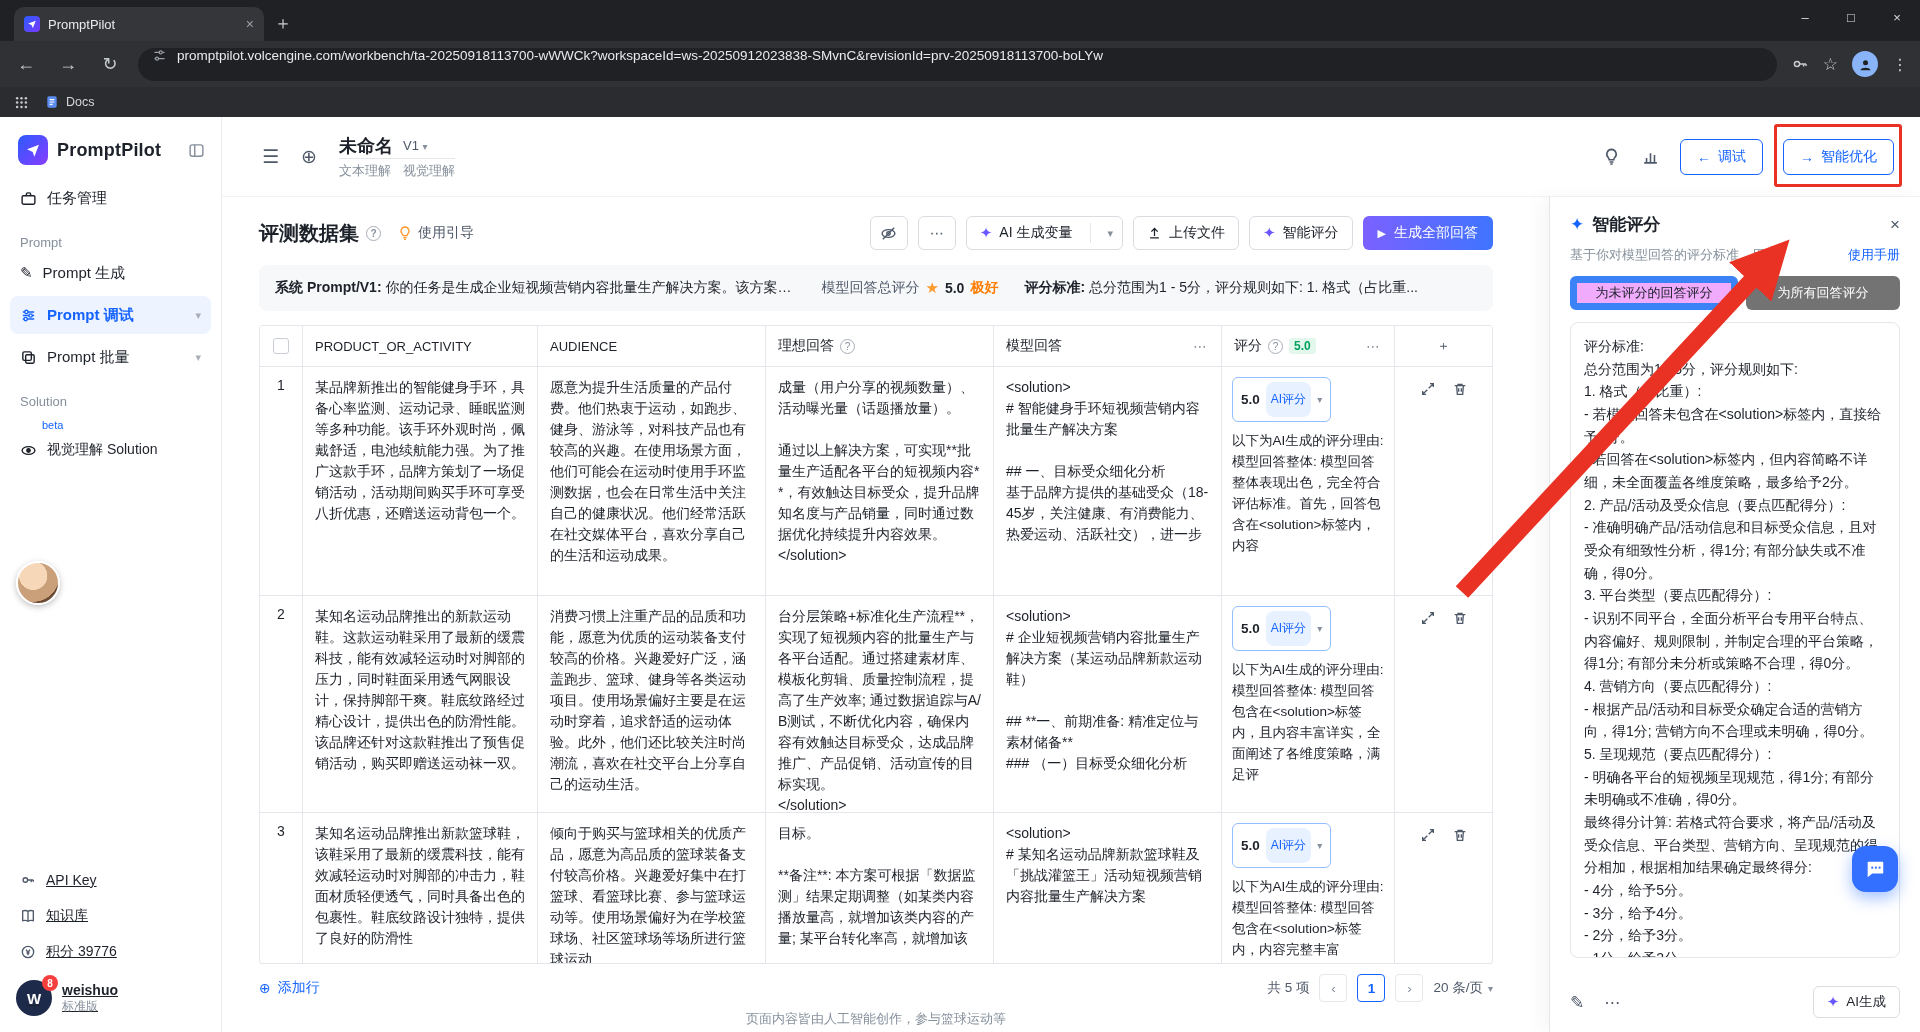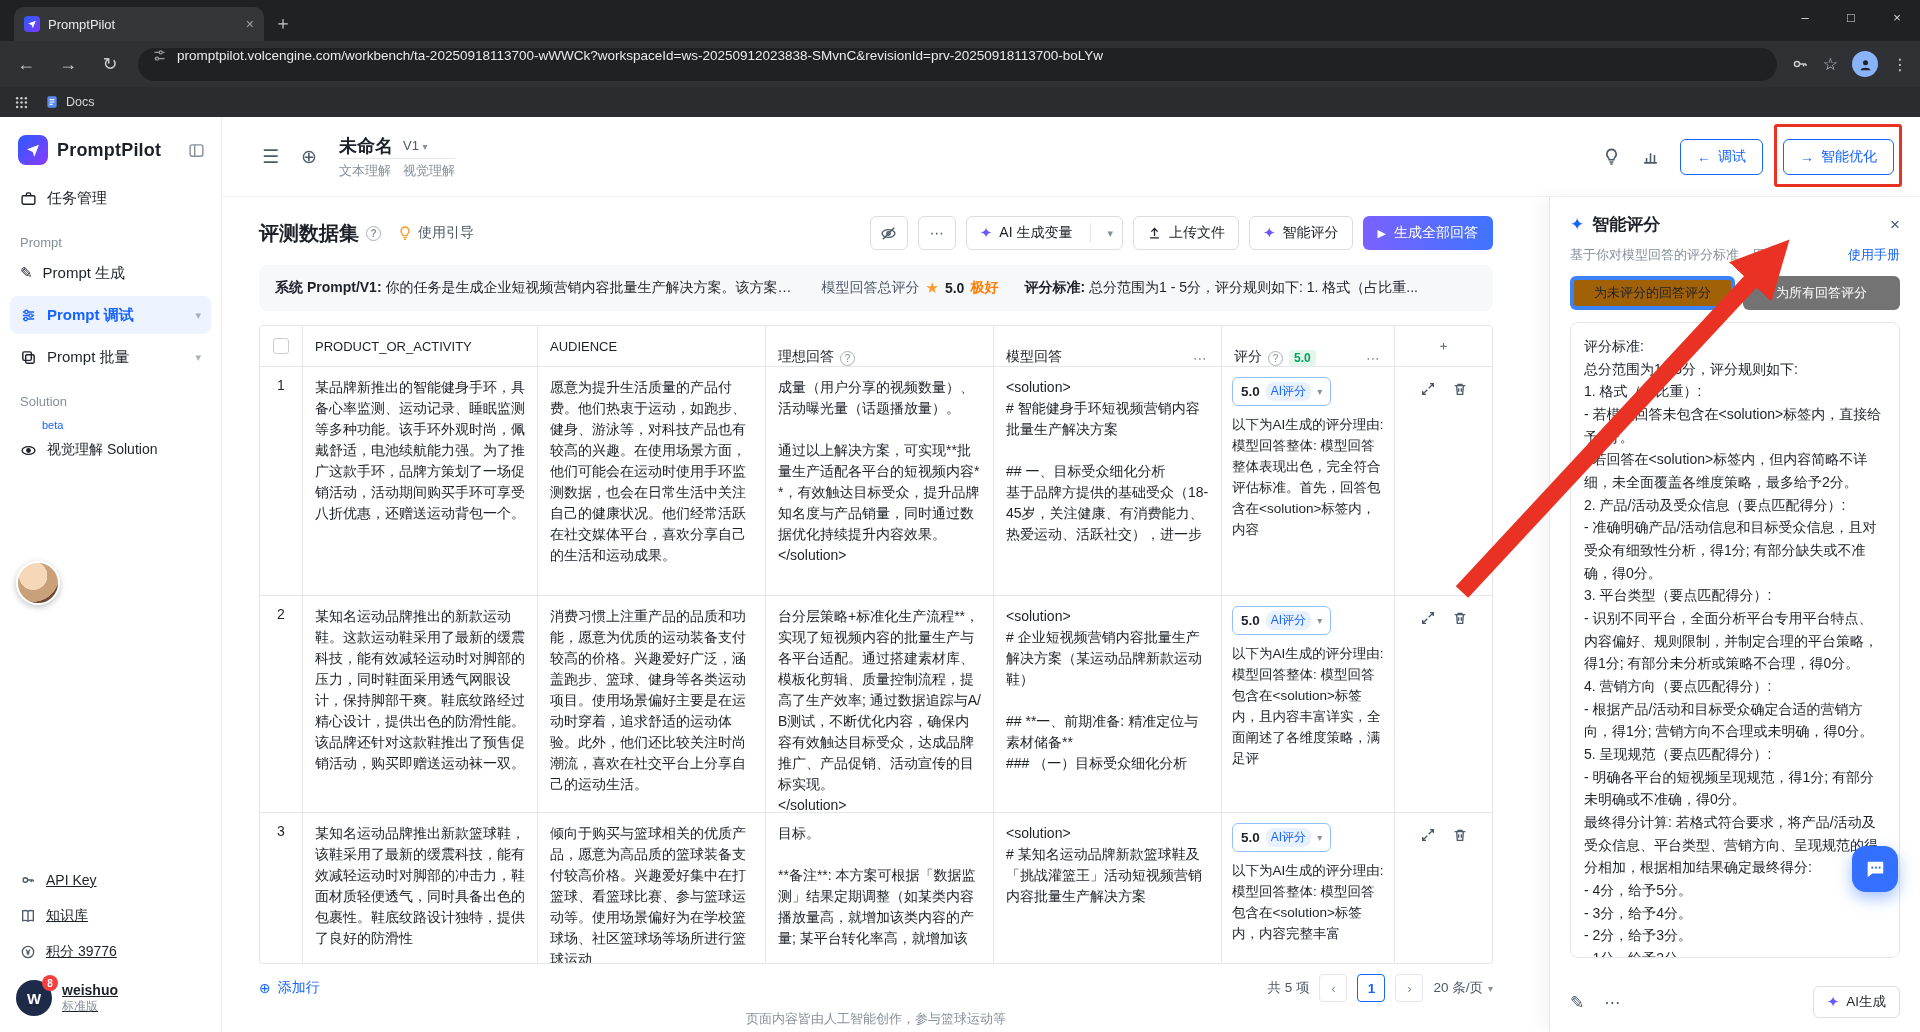--- a/index.html
+++ b/index.html
@@ -97,34 +97,34 @@
   .score-big { font-weight:bold; }
   .grade { color:#ff7d00; font-weight:bold; }
 
   
   .tbl { margin-top:14px; border:1px solid #e5e6eb; border-radius:3px; width:1234px; }
   .grow { display:grid; grid-template-columns:43px 235px 228px 228px 228px 173px 97px; }
   .grow > div { border-right:1px solid #e5e6eb; overflow:hidden; }
   .grow > div:last-child { border-right:none; }
   .thead { border-bottom:1px solid #e5e6eb; background:#fff; }
   .hc { height:40px; display:flex; align-items:center; gap:6px; padding:0 12px; font-size:13px; color:#1d2129; }
-  .hc.cjk { font-size:14px;align-items:flex-end; }
+  .hc.cjk { font-size:14px; }
   .hdots { margin-left:auto; color:#86909c; letter-spacing:2px; }
   .gbadge { background:#e3f7ec; color:#00a35c; font-weight:bold; font-size:12px; border-radius:3px; padding:1px 5px; }
   .trow { border-bottom:1px solid #e5e6eb; }
   .trow:last-child { border-bottom:none; }
   .cell { padding:10px 12px; font-size:14px; line-height:1.5; white-space:pre-wrap; word-break:break-all; }
   .rownum { display:flex; justify-content:center; padding-top:10px; font-size:14px; color:#1d2129; }
   .h228 > div { height:228px; } .h216 > div { height:216px; } .h150 > div { height:150px; }
   .checkbox { width:16px; height:16px; border:1px solid #c9cdd4; border-radius:3px; background:#fff; flex:none; }
   .score-cell { padding:10px 10px; }
   .pill { display:inline-flex; align-items:center; gap:6px; border:1px solid #94bfff; border-radius:6px;
     padding:4px 8px; background:#fff; }
   .pill .sv { font-weight:bold; font-size:13.5px; }
-  .pill .tag { background:#e8f1ff; color:#1664ff; font-size:12px; border-radius:8px; padding:1px 5px; }
+  .pill .tag { background:#e8f1ff; color:#1664ff; font-size:12px; border-radius:8px; padding:9px 5px; }
   .pill .chev { color:#86909c; font-size:10px; }
   .reason { margin-top:9px; font-size:13.5px; line-height:1.55; white-space:pre-wrap; word-break:break-all; }
   .acts { display:flex; justify-content:center; gap:16px; padding-top:14px; color:#4e5969; }
 
   .tfoot { display:flex; align-items:center; margin-top:10px; width:1234px; }
   .addrow { display:flex; align-items:center; gap:7px; color:#1664ff; font-size:14px; }
   .pager { margin-left:auto; display:flex; align-items:center; gap:10px; font-size:13.5px; color:#4e5969; }
   .pbox { width:28px; height:28px; border:1px solid #e5e6eb; border-radius:4px; display:flex;
     align-items:center; justify-content:center; background:#fff; color:#86909c; }
   .pbox.cur { border-color:#1664ff; color:#1664ff; font-weight:bold; }
@@ -135,21 +135,21 @@
   .panel { position:fixed; right:0; top:197px; width:371px; bottom:0; background:#fff;
     border-left:1px solid #e5e6eb; box-shadow:-8px 0 18px rgba(0,0,0,.04); padding:16px 20px; z-index:5; }
   .p-head { display:flex; align-items:center; gap:8px; }
   .p-title { font-size:17px; font-weight:bold; }
   .p-close { margin-left:auto; color:#4e5969; font-size:17px; }
   .p-desc { display:flex; align-items:center; margin-top:10px; font-size:13px; color:#86909c; gap:8px; }
   .p-desc .dtext { flex:1; min-width:0; white-space:nowrap; overflow:hidden; text-overflow:ellipsis; }
   .manual { color:#1664ff; white-space:nowrap; }
   .p-btns { display:flex; gap:8px; margin-top:12px; }
   .pbtn { flex:1; height:34px; border-radius:6px; font-size:13px; display:flex; align-items:center; justify-content:center; }
-  .pbtn.ghost { border:4px solid #3b82f6; background:#a16207; color:#1d2129; }
+  .pbtn.ghost { border:7px solid #3b82f6; background:#f0abfc; color:#1d2129; }
   .pbtn.fill { border:none; background:#737373; color:#fff; }
   .criteria { margin-top:12px; border:1px solid #e5e6eb; border-radius:8px; padding:12px 13px;
     height:636px; overflow:hidden; font-size:14px; line-height:1.62; white-space:pre-wrap; word-break:break-all; }
   .p-foot { position:absolute; left:20px; right:20px; bottom:14px; display:flex; align-items:center; gap:20px; color:#4e5969; }
   .aigen { margin-left:auto; height:32px; border:1px solid #d9dce1; border-radius:6px; background:#fff;
     display:flex; align-items:center; gap:7px; padding:0 13px; font-size:13.5px; color:#1d2129; }
 
   
   .fab { position:fixed; right:22px; bottom:140px; width:46px; height:46px; border-radius:14px;
     background:#3370ff; display:flex; align-items:center; justify-content:center;

